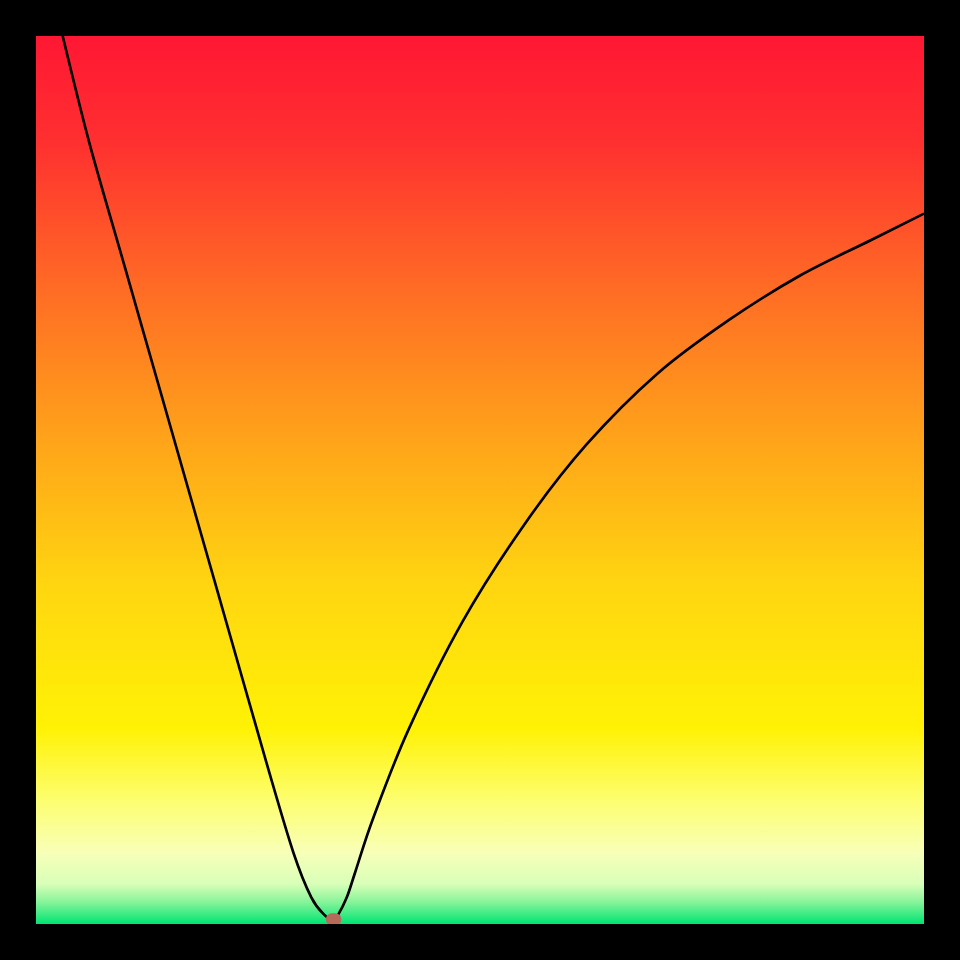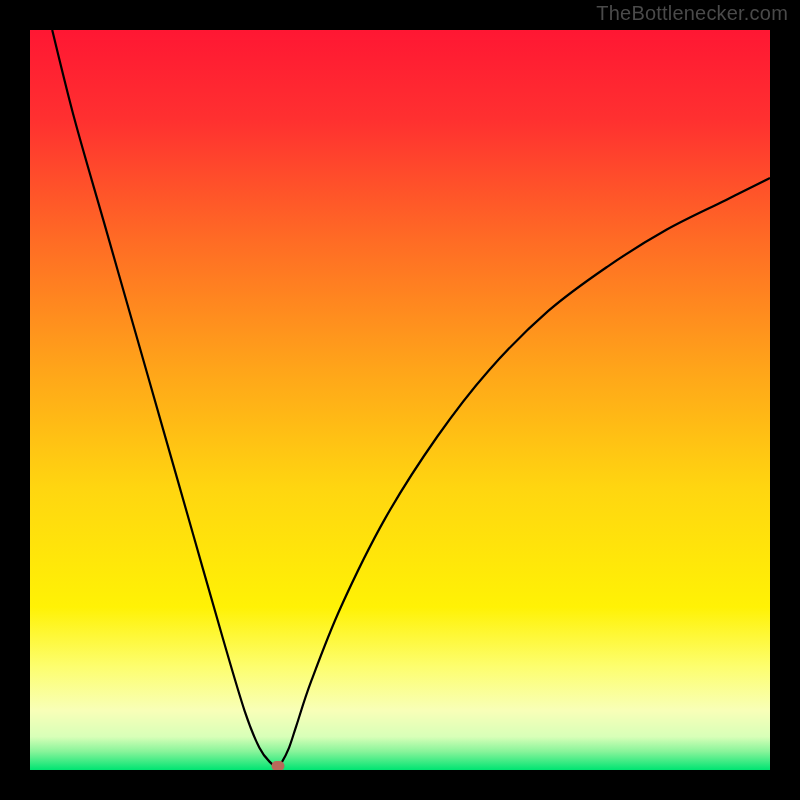--- a/index.html
+++ b/index.html
@@ -57,21 +57,20 @@
     background: #b86a5a;
     border-radius: 5px;
     z-index: 6;
     transform: translate(-50%, -50%);
   }
 </style>
 </head>
 <body>
 
 <div class="outer">
-  <div class="watermark">TheBottlenecker.com</div>
 
   <div class="plot-area">
     <svg class="gradient-bg" viewBox="0 0 740 740" preserveAspectRatio="none">
       <defs>
         <linearGradient id="vg" x1="0" y1="0" x2="0" y2="1">
             <stop offset="0%" stop-color="#ff1733"></stop>
             <stop offset="12%" stop-color="#ff3030"></stop>
             <stop offset="28.000000000000004%" stop-color="#ff6a25"></stop>
             <stop offset="45%" stop-color="#ffa21a"></stop>
             <stop offset="62%" stop-color="#ffd610"></stop>

